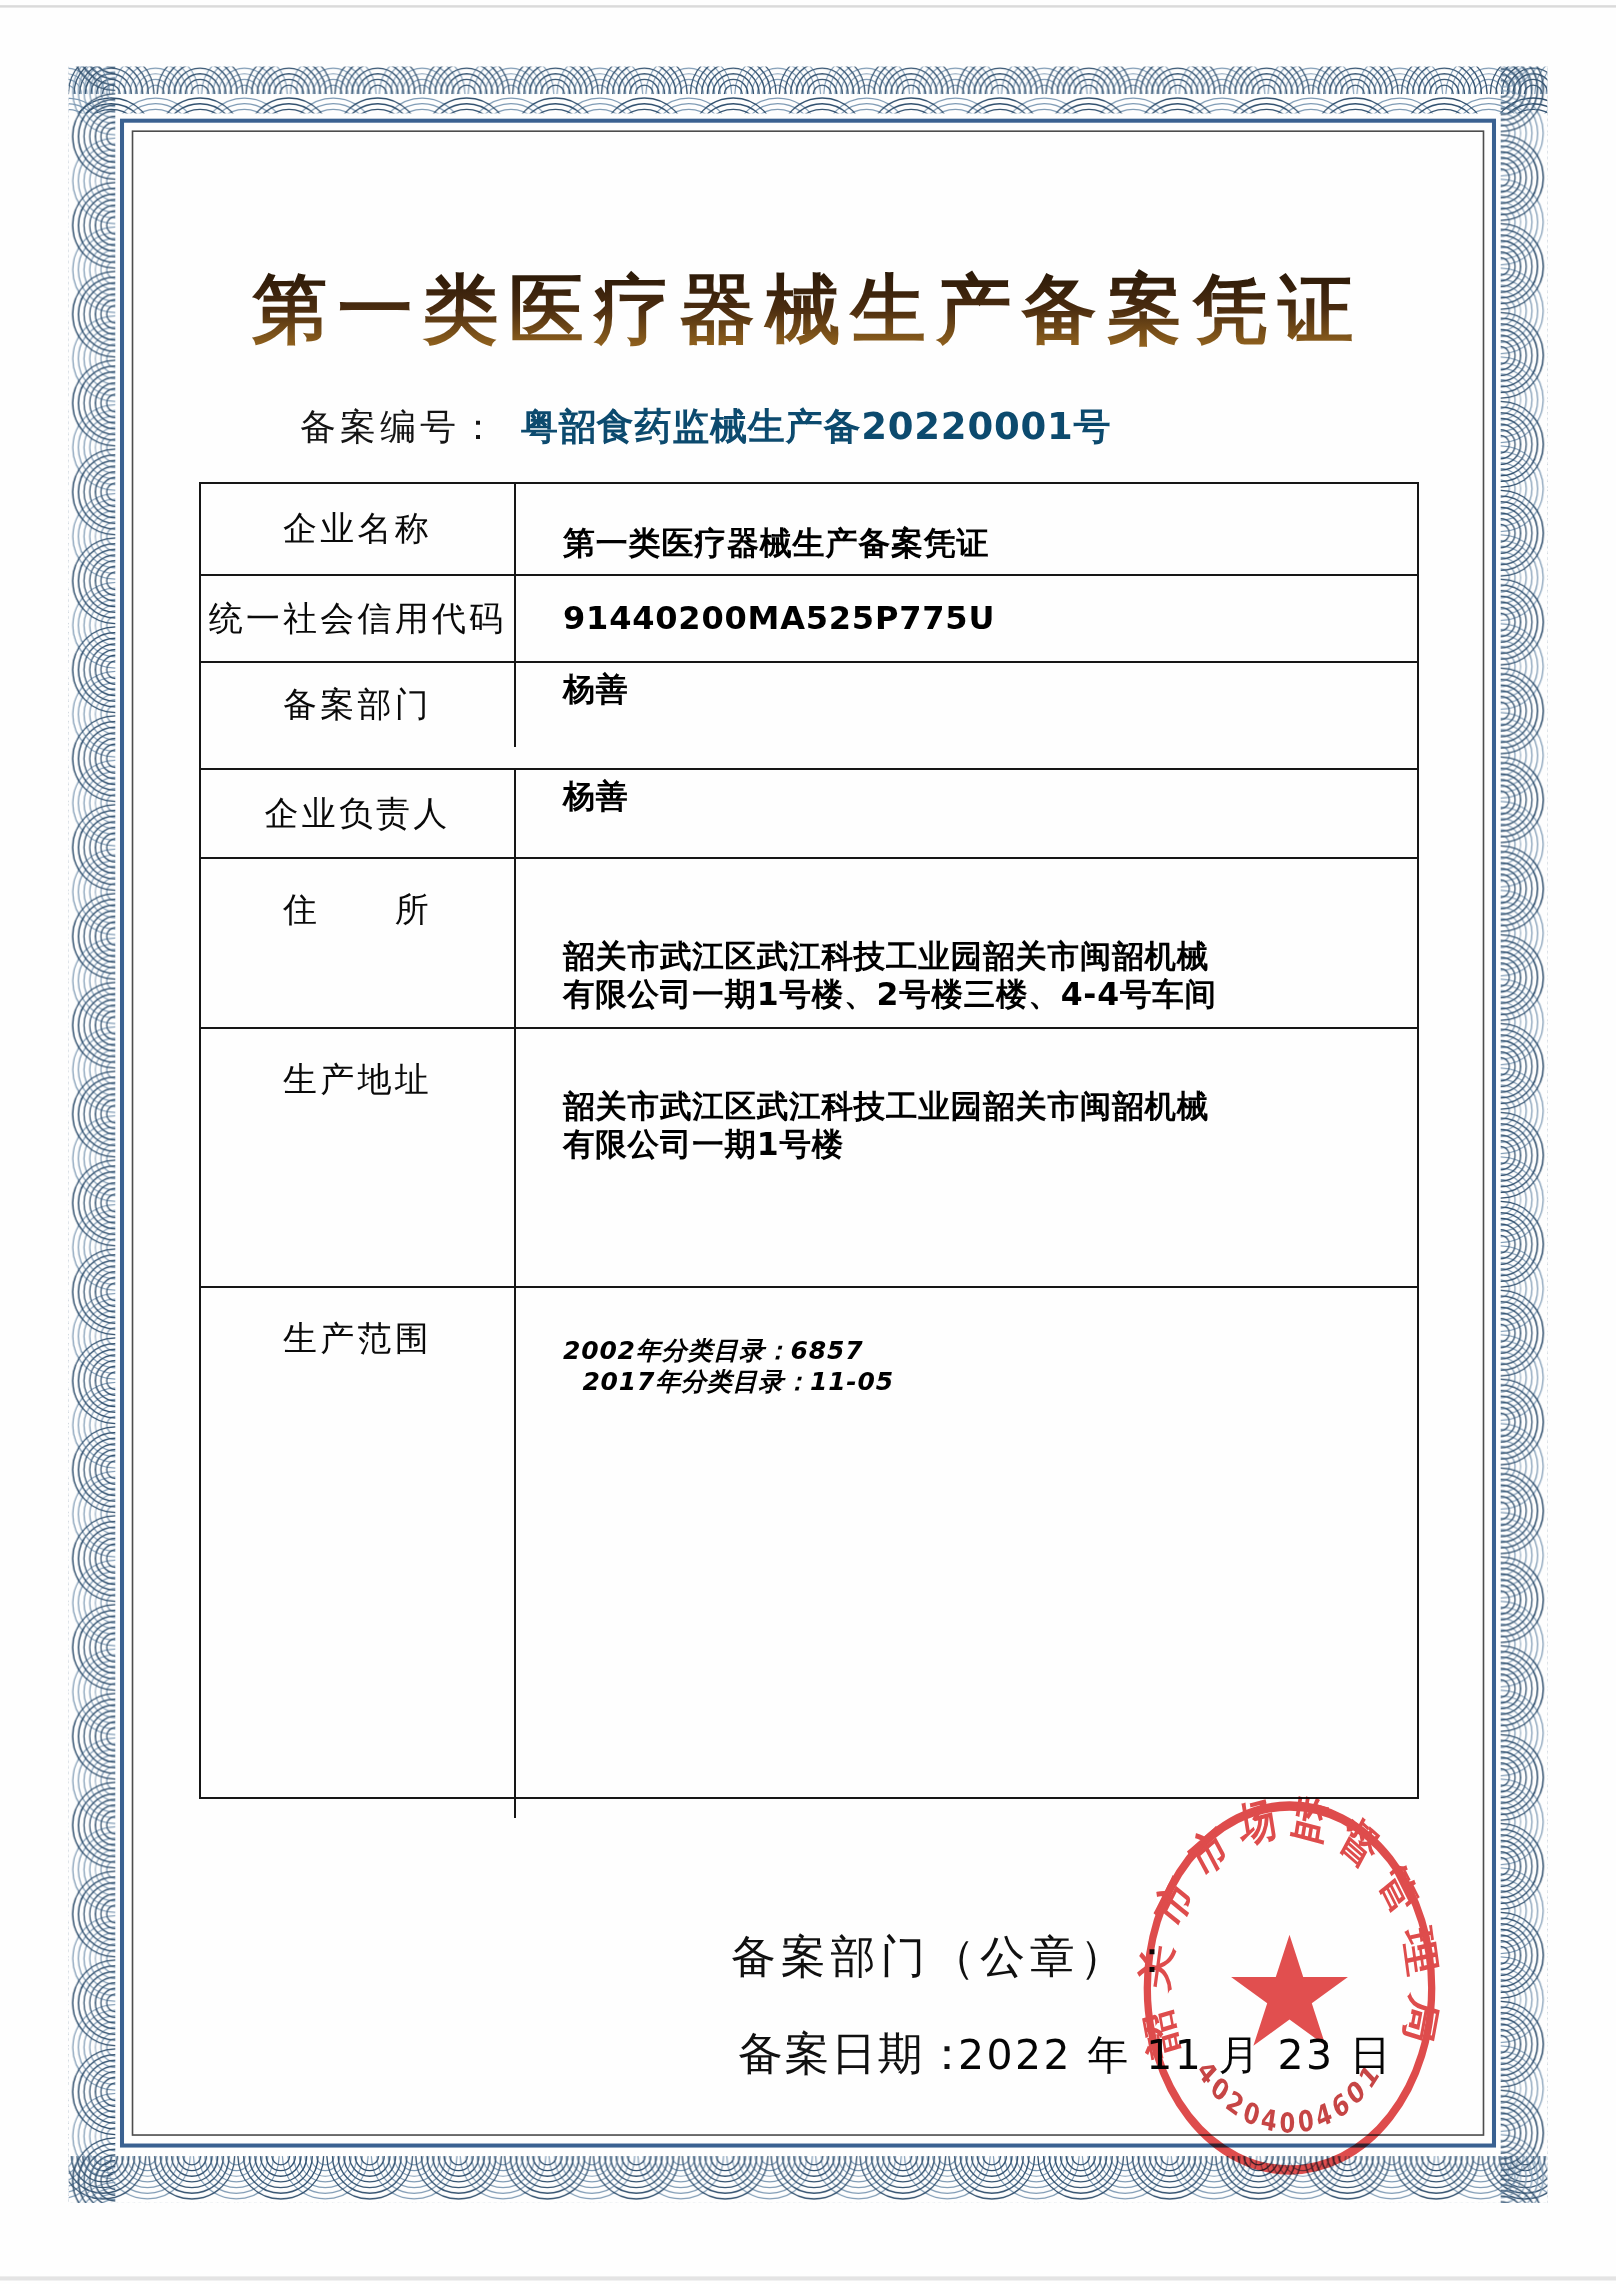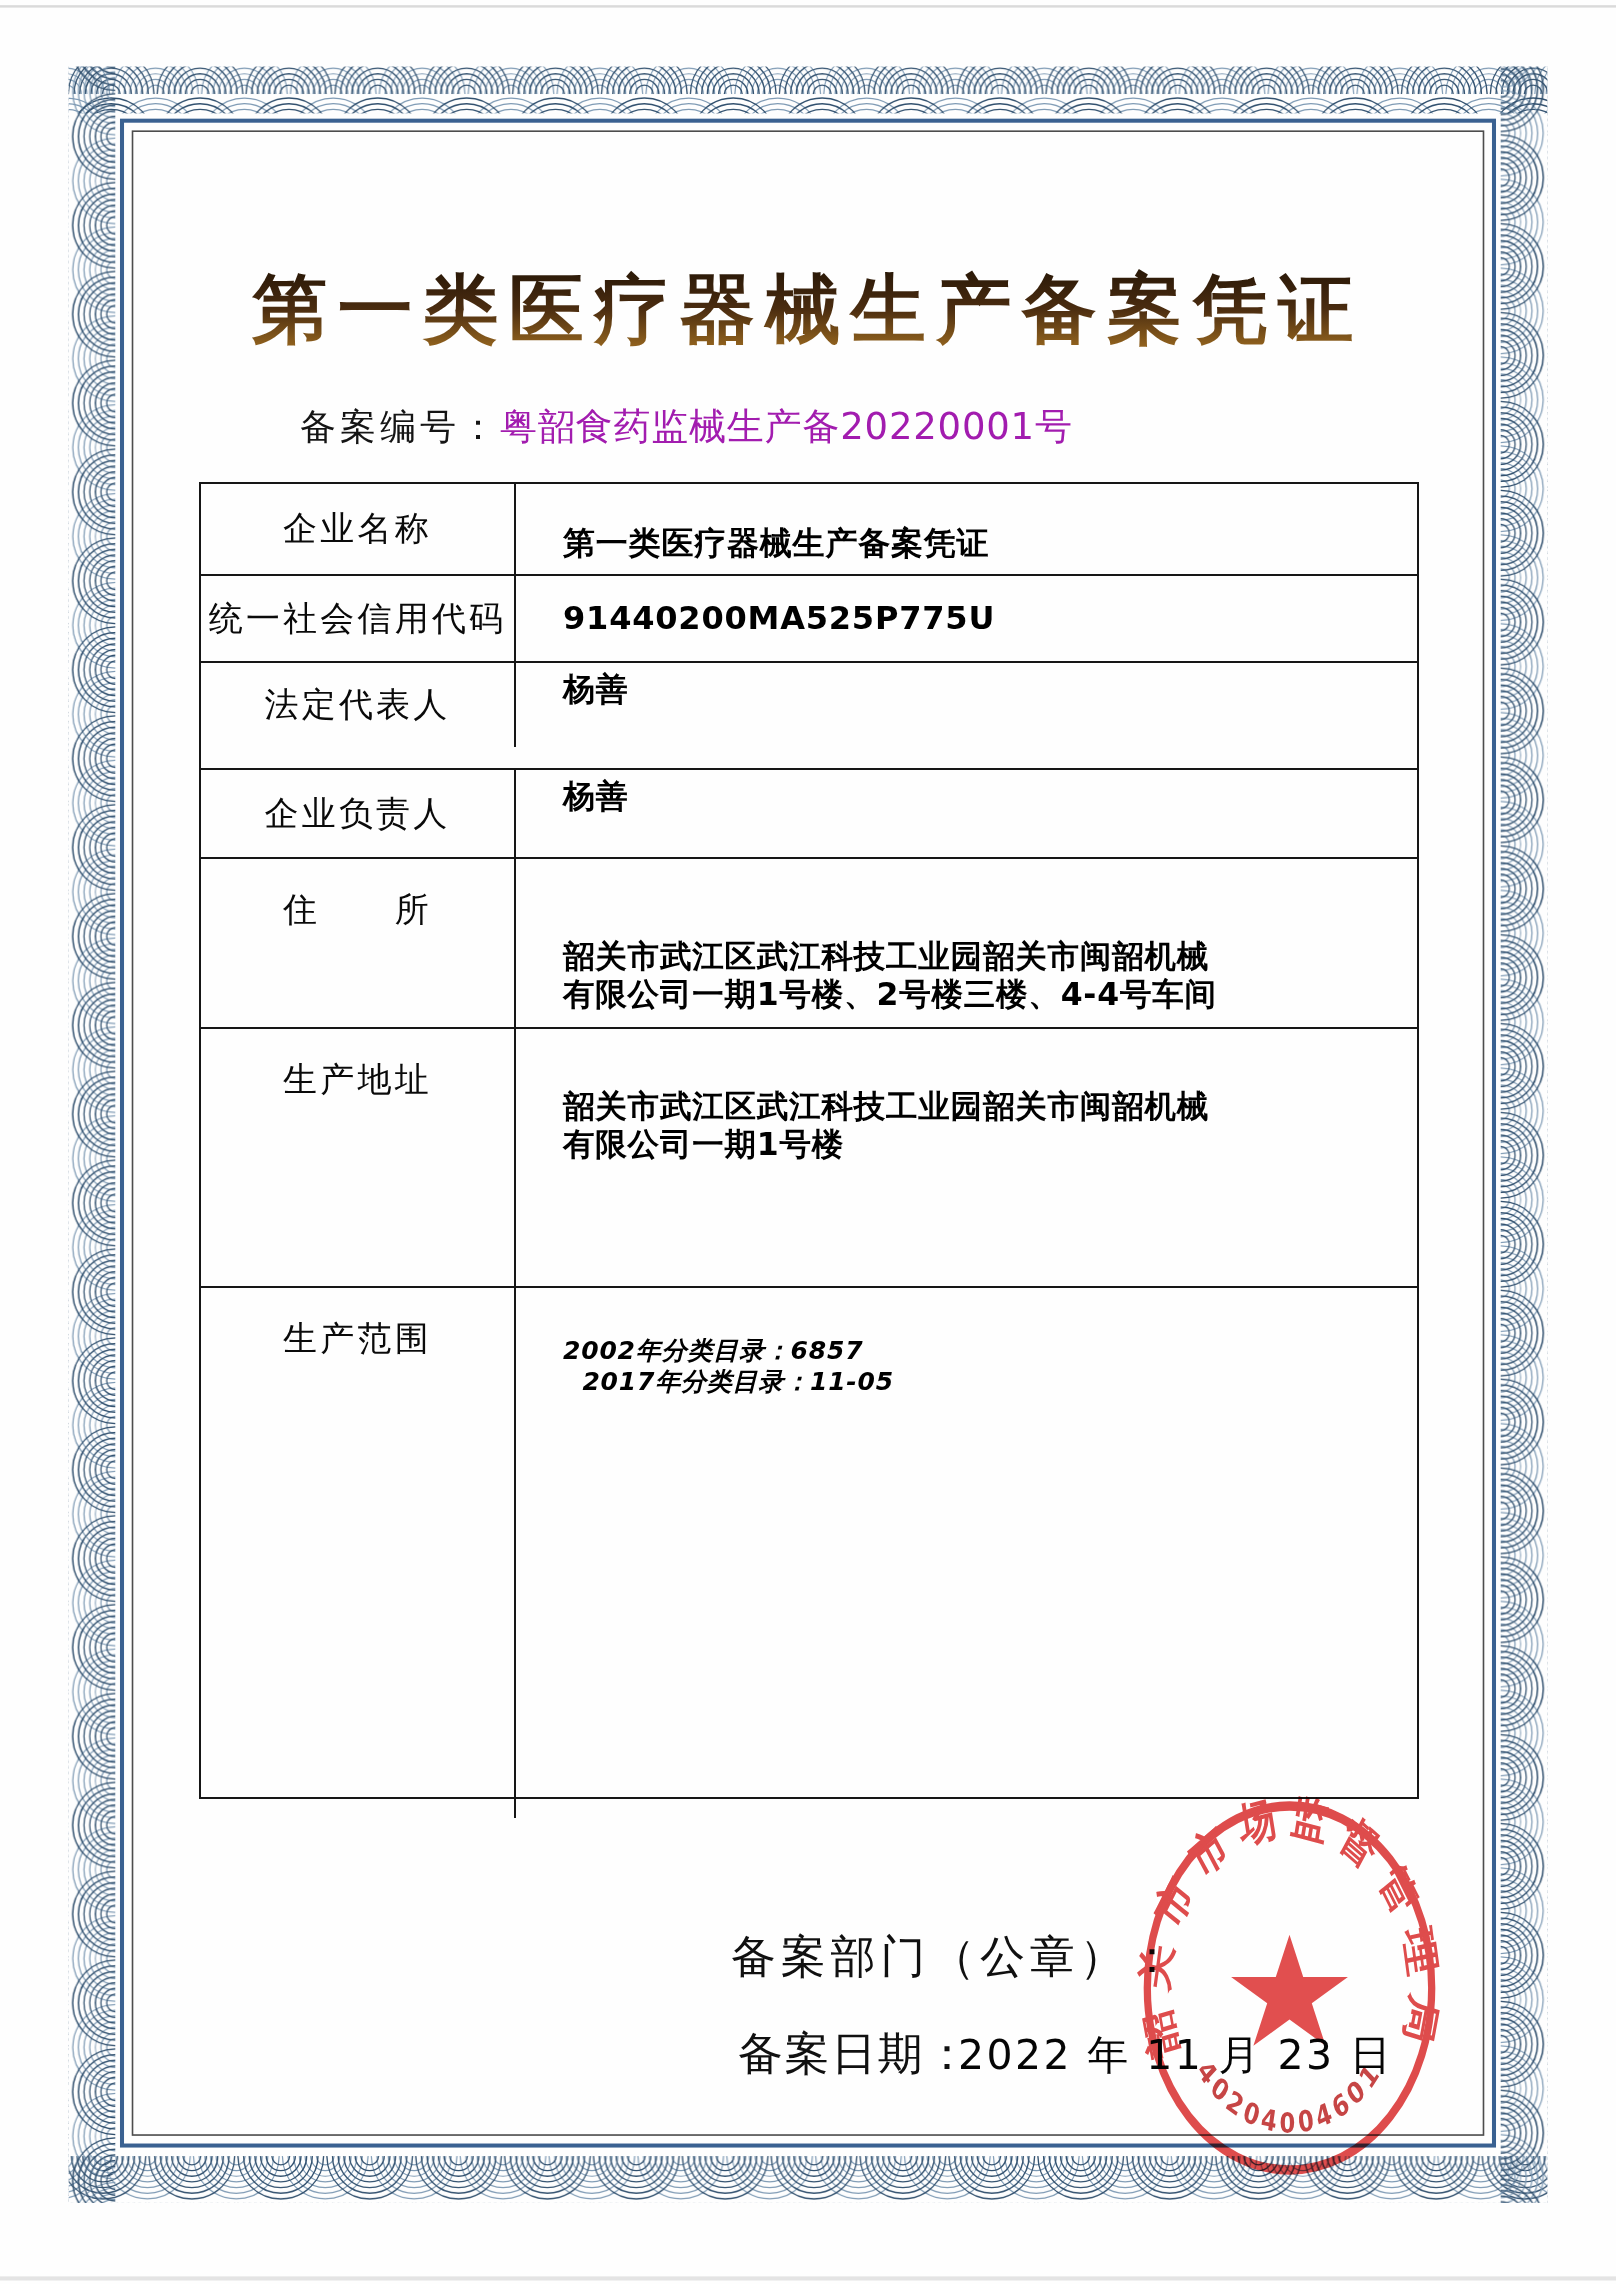--- a/index.html
+++ b/index.html
@@ -36,21 +36,22 @@
 
   .filing-line {
     position: absolute; left: 300px; top: 402px; height: 50px;
     display: flex; align-items: center;
   }
   .filing-label {
     font-family: "DejaVu Serif", serif;
     font-size: 36px; color: #151515; letter-spacing: 4px; white-space: nowrap;
   }
   .filing-no {
-    font-size: 37px; font-weight: normal; color: #a21caf; letter-spacing: 0.8px; white-space: nowrap;
+    margin-left: 21px;
+    font-size: 37px; font-weight: bold; color: #0c4a6e; letter-spacing: 0.8px; white-space: nowrap;
   }
 
   .cert-table {
     position: absolute; left: 199px; top: 482px;
     width: 1220px; height: 1317px;
     border: 2.4px solid #161616;
     box-sizing: border-box;
     background: transparent;
   }
   .trow { display: flex; box-sizing: border-box; border-top: 2px solid #161616; }
@@ -201,21 +202,21 @@
     </div>
 
     <div class="trow h2">
       <div class="lcell">统一社会信用代码</div>
       <div class="vcell">
         <div class="value-line">91440200MA525P775U</div>
       </div>
     </div>
 
     <div class="trow h3">
-      <div class="lcell">法定代表人</div>
+      <div class="lcell">备案部门</div>
       <div class="vcell vtop">
         <div class="value-line">杨善</div>
       </div>
     </div>
 
     <div class="trow h4">
       <div class="lcell">企业负责人</div>
       <div class="vcell vtop">
         <div class="value-line">杨善</div>
       </div>

